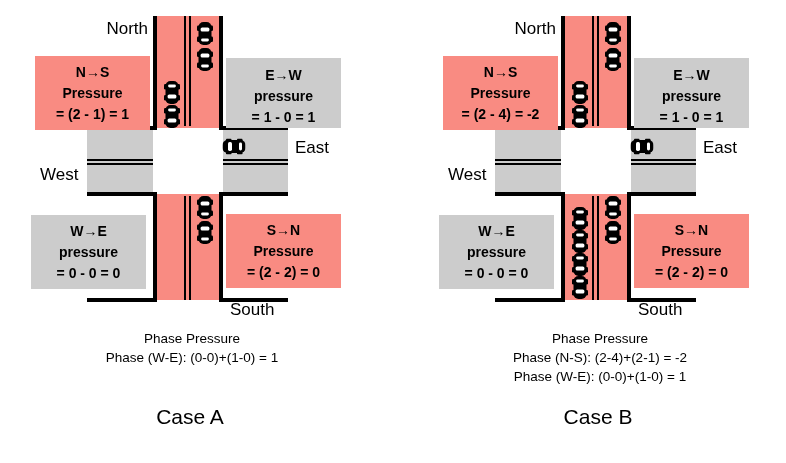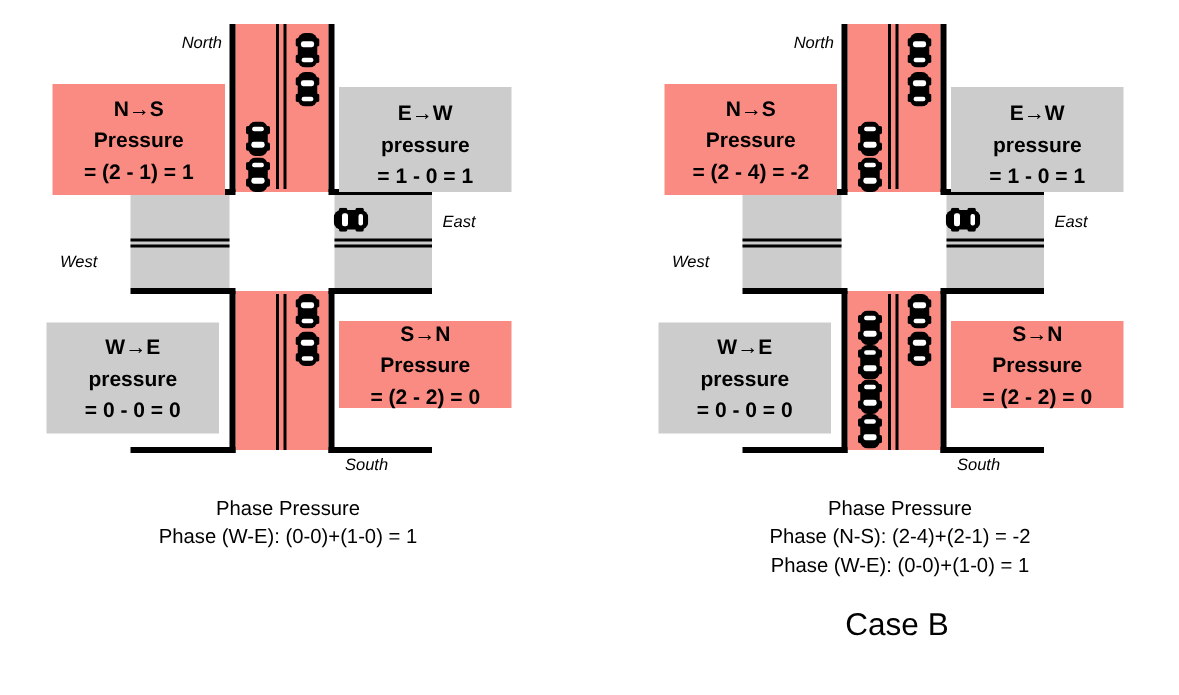--- a/index.html
+++ b/index.html
@@ -46,24 +46,24 @@
   .pbox{
     position:absolute;width:115px;box-sizing:border-box;
     display:flex;flex-direction:column;justify-content:center;
     text-align:center;font-weight:bold;font-size:14px;line-height:21px;margin-top:12px;
   }
   .pbox.pink{background:var(--pink,#F98B82);}
   .pbox.gray{background:var(--gray,#CCCCCC);}
   .b-ns{left:35px;top:44px;height:74px;}
   .b-ew{left:226px;top:46px;height:70px;justify-content:flex-end;}
   .b-we{left:31px;top:203px;height:74px;}
-  .b-sn{left:226px;top:202px;height:58px;}
-
-  
-  .dir{position:absolute;font-style:italic;font-size:11px;line-height:18px;white-space:nowrap;}
+  .b-sn{left:226px;top:202px;height:74px;}
+
+  
+  .dir{position:absolute;font-size:17px;line-height:18px;white-space:nowrap;}
   .l-north{left:58px;top:20px;width:90px;text-align:right;}
   .l-east{left:295px;top:139px;}
   .l-west{left:40px;top:166px;}
   .l-south{left:230px;top:279px;margin-top:22px;}
 
   
   .phase{position:absolute;left:12px;top:329px;width:360px;text-align:center;
          font-size:13.5px;line-height:19px;}
   .case-title{position:absolute;left:12px;top:405px;width:356px;text-align:center;
          font-size:21px;}
@@ -124,20 +124,21 @@
   <div class="dir l-north">North</div>
   <div class="dir l-east">East</div>
   <div class="dir l-west">West</div>
   <div class="dir l-south">South</div>
 
   <div class="phase">
     <div>Phase Pressure</div>
     <div>Phase (W-E): (0-0)+(1-0) = 1</div>
   </div>
 
+  <div class="case-title">Case A</div>
 
   <div class="cars">
       <div class="car" style="left: 164px; top: 81px; transform: rotate(180deg);"><svg width="16" height="23" viewBox="0 0 16 23" xmlns="http://www.w3.org/2000/svg">
           <rect x="0" y="3.5" width="3" height="5.5" rx="1.2" fill="#000"></rect>
           <rect x="13" y="3.5" width="3" height="5.5" rx="1.2" fill="#000"></rect>
           <rect x="0" y="14.5" width="3" height="5.5" rx="1.2" fill="#000"></rect>
           <rect x="13" y="14.5" width="3" height="5.5" rx="1.2" fill="#000"></rect>
           <rect x="1.5" y="0" width="13" height="23" rx="5" fill="#000"></rect>
           <rect x="3.6" y="5.5" width="8.8" height="4" rx="1.6" fill="#fff"></rect>
           <rect x="4.1" y="16.5" width="7.8" height="3" rx="1.4" fill="#fff"></rect>

